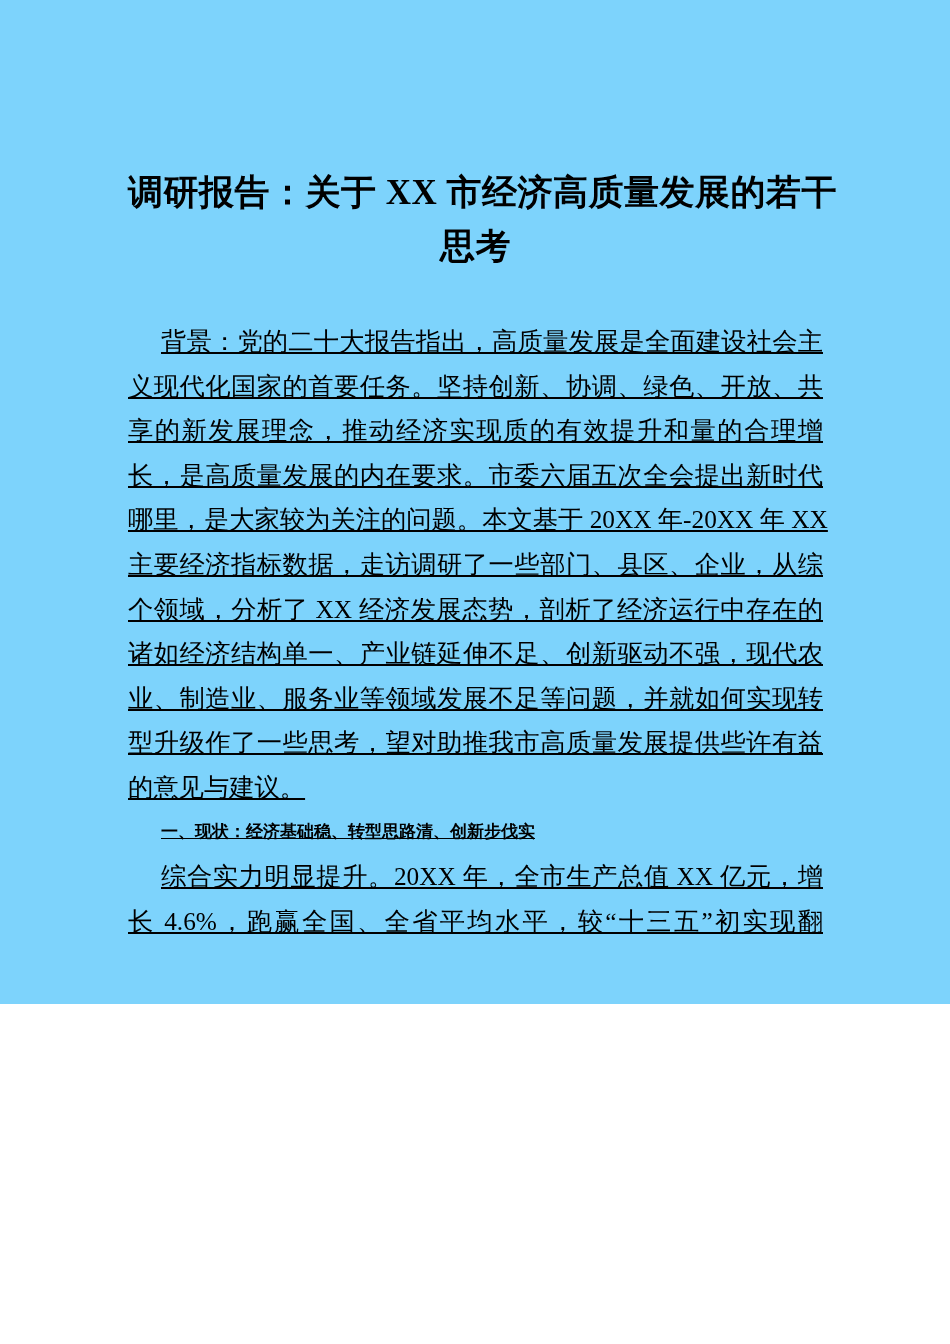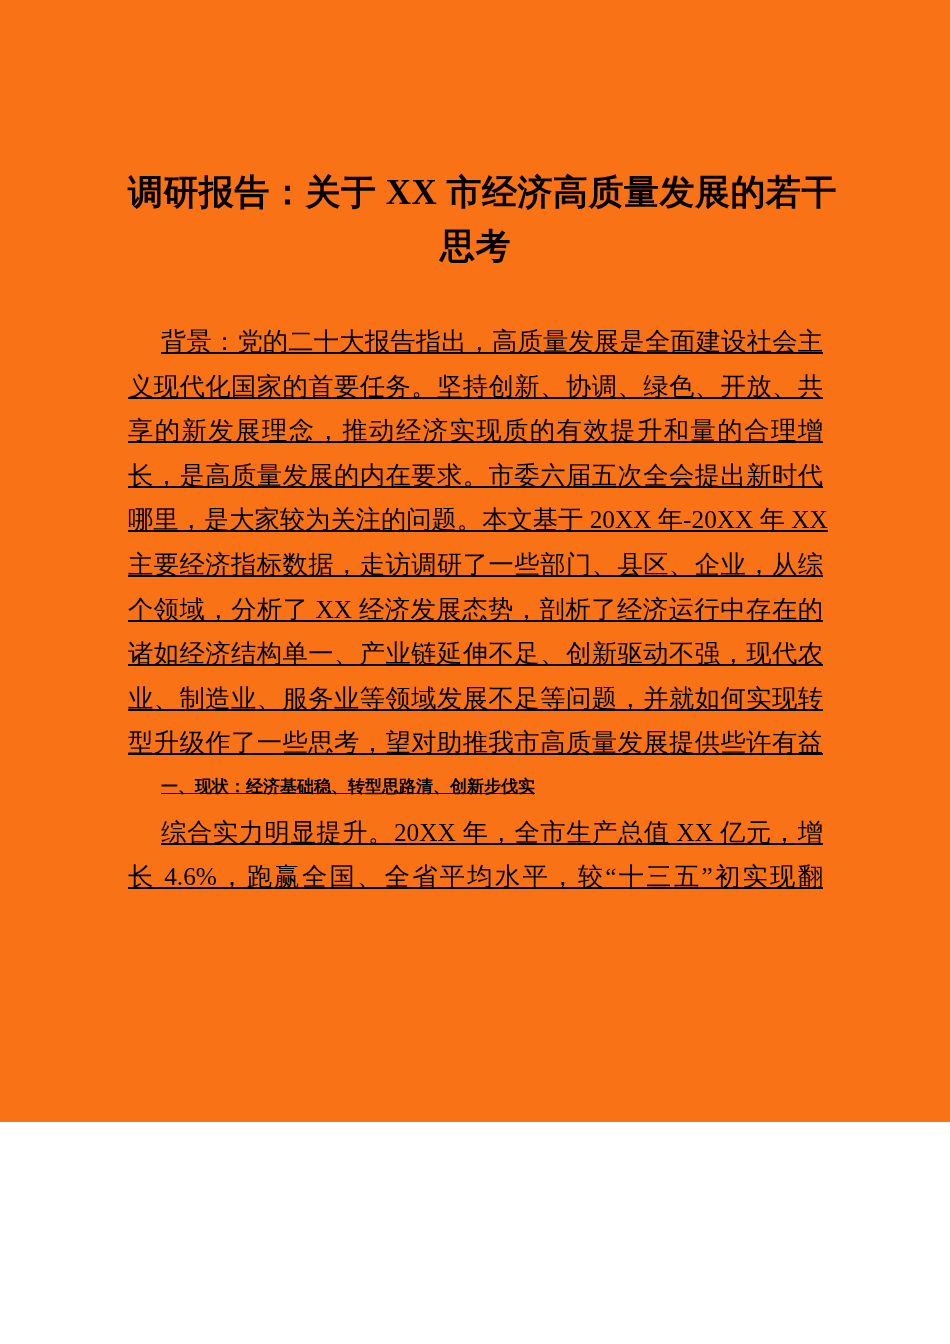--- a/index.html
+++ b/index.html
@@ -3,22 +3,22 @@
 <meta charset="utf-8">
 <style>
   html, body {
     margin: 0;
     padding: 0;
     background: #ffffff;
   }
   .page {
     position: relative;
     width: 950px;
-    height: 1122px;
-    background: #f97316;
+    height: 1004px;
+    background: #7dd3fc;
     color: #000000;
     overflow: hidden;
     font-family: "Liberation Serif", serif;
   }
   .content {
     position: absolute;
     left: 128px;
     top: 0;
     width: 695px;
   }
@@ -80,20 +80,21 @@
           <div class="line">享的新发展理念，推动经济实现质的有效提升和量的合理增</div>
           <div class="line">长，是高质量发展的内在要求。市委六届五次全会提出新时代</div>
         </div>
         <div class="block paragraph">
           <div class="line">哪里，是大家较为关注的问题。本文基于 20XX 年-20XX 年 XX</div>
           <div class="line">主要经济指标数据，走访调研了一些部门、县区、企业，从综</div>
           <div class="line">个领域，分析了 XX 经济发展态势，剖析了经济运行中存在的</div>
           <div class="line">诸如经济结构单一、产业链延伸不足、创新驱动不强，现代农</div>
           <div class="line">业、制造业、服务业等领域发展不足等问题，并就如何实现转</div>
           <div class="line">型升级作了一些思考，望对助推我市高质量发展提供些许有益</div>
+          <div class="line no-justify">的意见与建议。</div>
         </div>
         <div class="block heading">
           <div class="line indent no-justify">一、现状：经济基础稳、转型思路清、创新步伐实</div>
         </div>
         <div class="block paragraph">
           <div class="line indent">综合实力明显提升。20XX 年，全市生产总值 XX 亿元，增</div>
           <div class="line">长 4.6%，跑赢全国、全省平均水平，较“十三五”初实现翻</div>
         </div>
       </div>
   </div>

